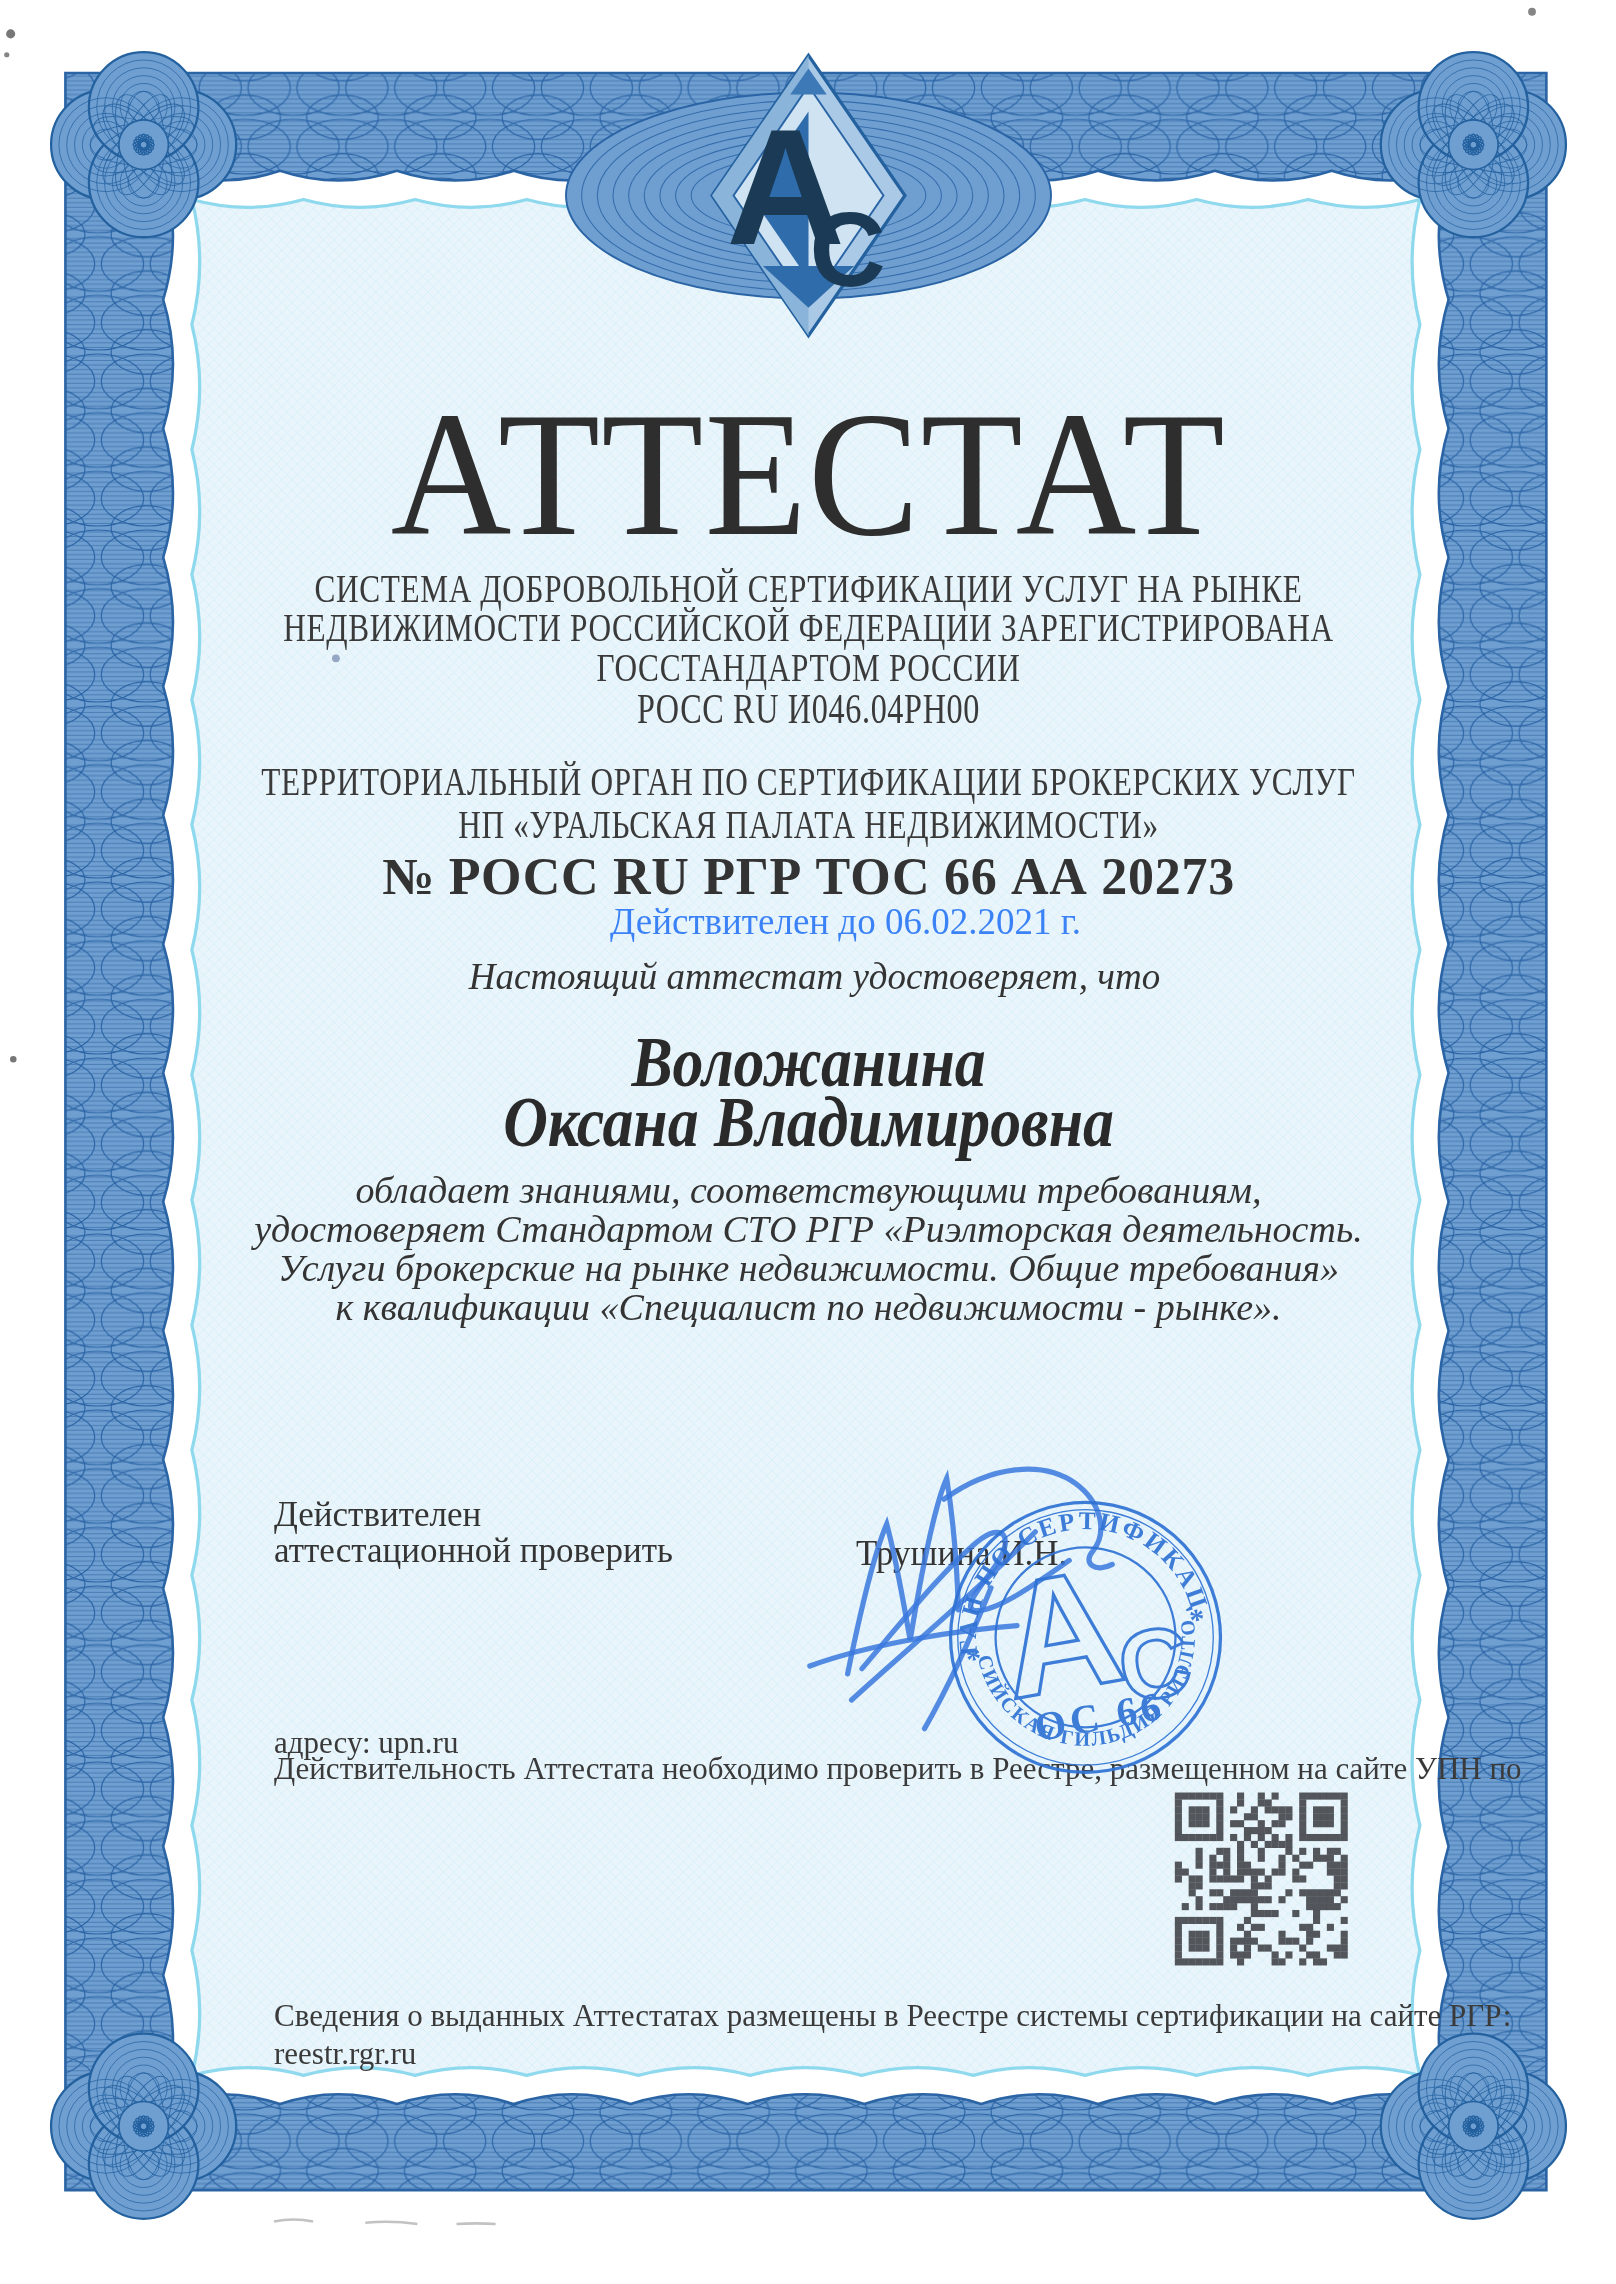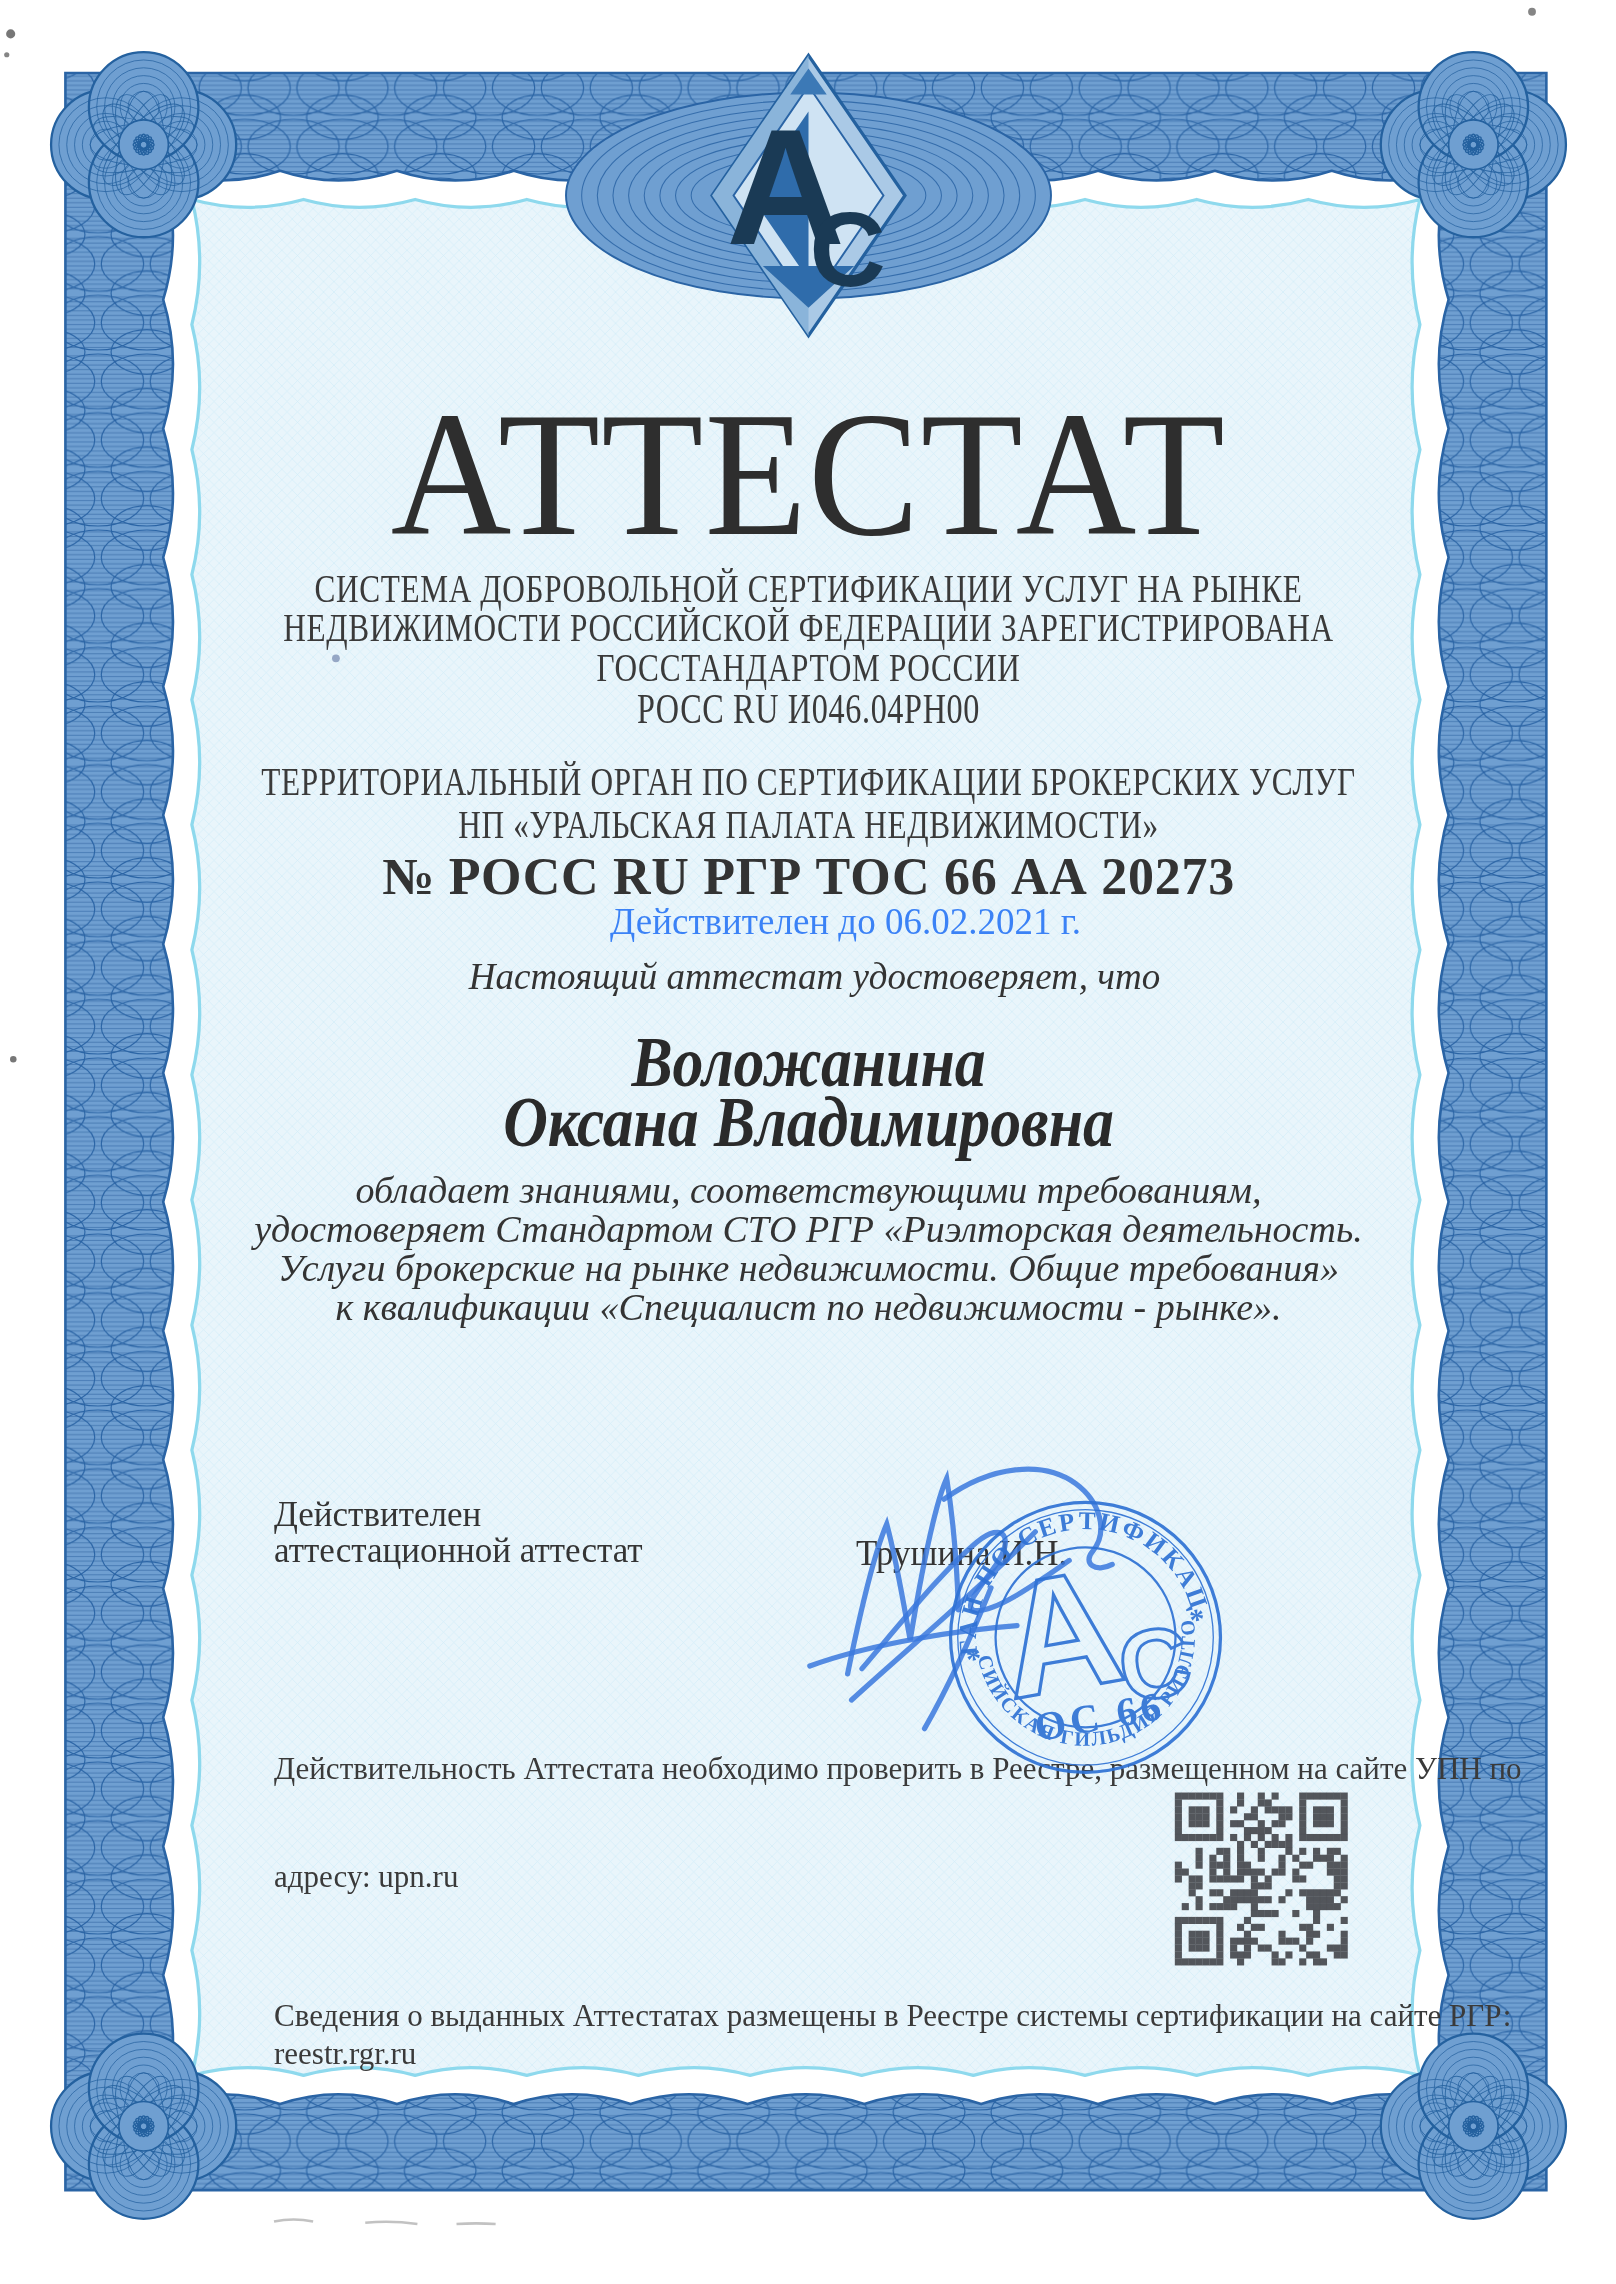--- a/index.html
+++ b/index.html
@@ -283,25 +283,25 @@
 
 <div class="txt holder" style="top:1029px">Воложанина</div>
 <div class="txt holder" style="top:1089px">Оксана Владимировна</div>
 
 <div class="txt qual" style="top:1171px">обладает знаниями, соответствующими требованиям,</div>
 <div class="txt qual" style="top:1210px">удостоверяет Стандартом СТО РГР «Риэлторская деятельность.</div>
 <div class="txt qual" style="top:1249px">Услуги брокерские на рынке недвижимости. Общие требования»</div>
 <div class="txt qual" style="top:1288px">к квалификации «Специалист по недвижимости - рынке».</div>
 
 <div class="txt left-block chair" style="top:1497px">Действителен</div>
-<div class="txt left-block chair" style="top:1533px">аттестационной аттестат</div>
+<div class="txt left-block chair" style="top:1533px">аттестационной проверить</div>
 <div class="txt signer" style="top:1536px">Трушина И.Н.</div>
 
 <div class="txt left-block note" style="top:1753px">Действительность Аттестата необходимо проверить в Реестре, размещенном на сайте УПН по</div>
-<div class="txt left-block note" style="top:1861px">адресу: upn.ru</div>
+<div class="txt left-block note" style="top:1727px">адресу: upn.ru</div>
 
 <div class="txt left-block note" style="top:2000px">Сведения о выданных Аттестатах размещены в Реестре системы сертификации на сайте РГР:</div>
 <div class="txt left-block note" style="top:2038px">reestr.rgr.ru</div>
 
 <svg id="overlay" viewBox="0 0 2480 3504" aria-hidden="true">
   <g id="g-signature">
       <path d="M1300,2568 C1320,2470 1342,2380 1360,2338 C1376,2398 1386,2462 1396,2516 C1412,2420 1432,2312 1452,2268 C1462,2330 1468,2408 1470,2470" fill="none" stroke="#3a78dd" stroke-width="8" stroke-linecap="round" opacity="0.85"></path>
       <path d="M1322,2560 C1390,2480 1448,2408 1498,2366 C1540,2332 1556,2360 1528,2400 C1500,2440 1480,2462 1492,2470 C1520,2478 1586,2432 1640,2394" fill="none" stroke="#3a78dd" stroke-width="8" stroke-linecap="round" opacity="0.85"></path>
       <path d="M1448,2300 C1520,2248 1600,2240 1650,2276 C1688,2304 1700,2350 1676,2380 C1660,2398 1680,2414 1706,2400" fill="none" stroke="#3a78dd" stroke-width="8" stroke-linecap="round" opacity="0.85"></path>
       <path d="M1588,2350 C1500,2440 1380,2540 1306,2608" fill="none" stroke="#3a78dd" stroke-width="8" stroke-linecap="round" opacity="0.85"></path>

